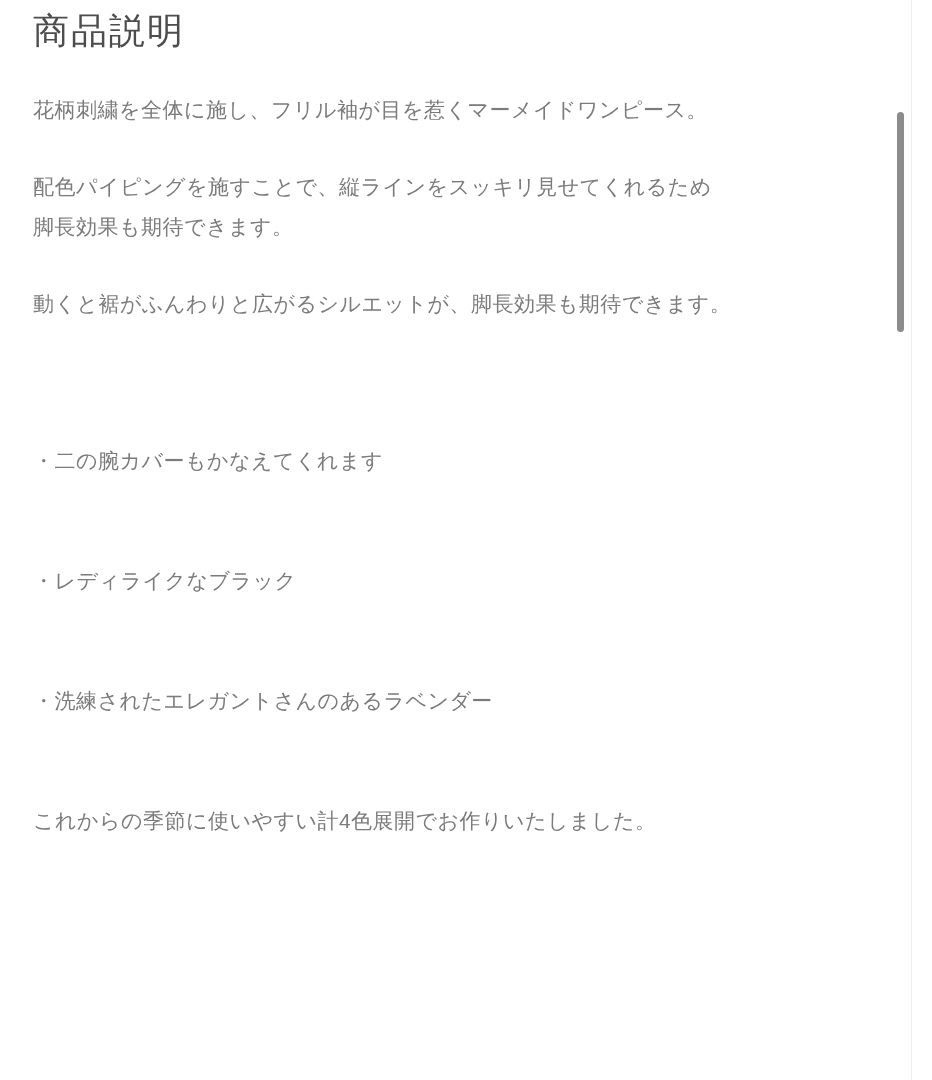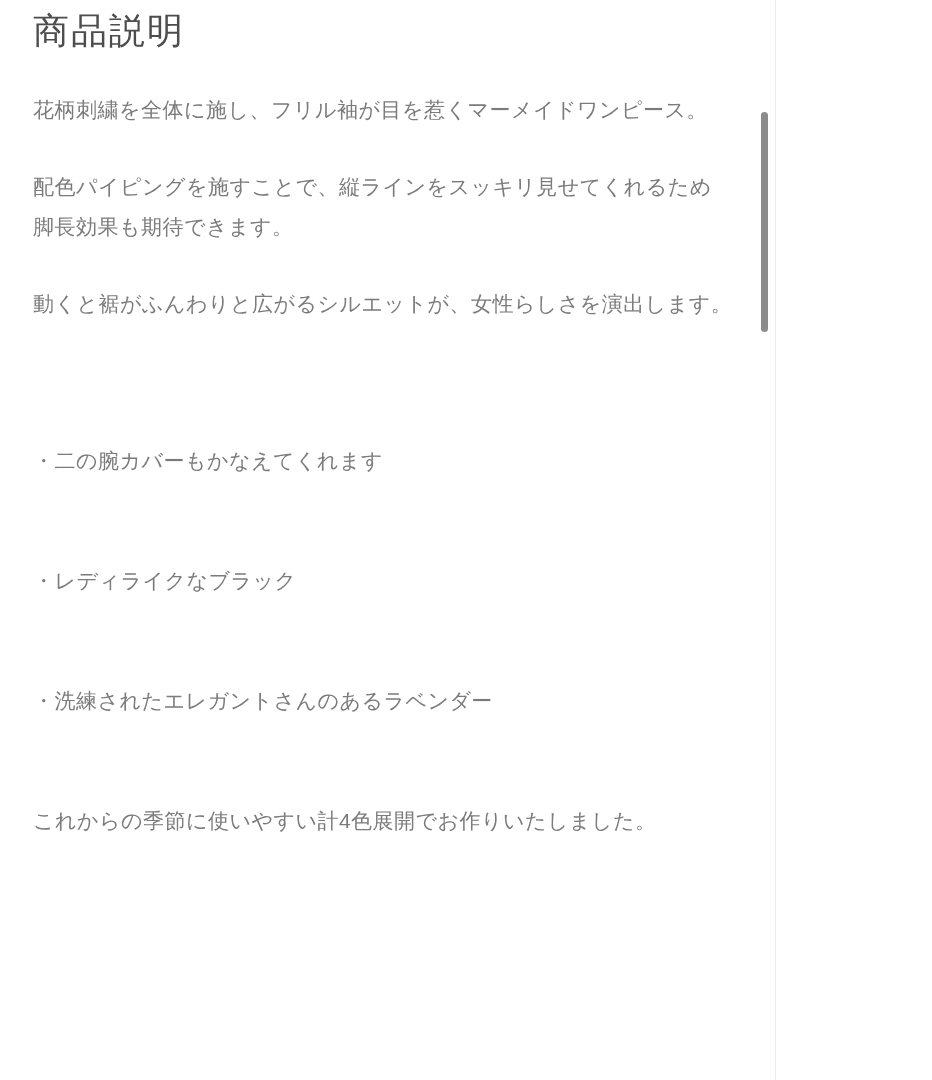--- a/index.html
+++ b/index.html
@@ -9,21 +9,21 @@
     background: #ffffff;
   }
   body {
     width: 932px;
     height: 1080px;
     overflow: hidden;
     font-family: "Liberation Sans", "DejaVu Sans", sans-serif;
   }
   .page {
     position: relative;
-    width: 776px;
+    width: 912px;
     height: 1080px;
     box-sizing: border-box;
     padding: 9px 0 0 33px;
     background: #ffffff;
     border-right: 1px solid #ececec;
     overflow: hidden;
   }
   .title {
     margin: 0;
     font-weight: 400;
@@ -72,21 +72,21 @@
   <h1 class="title">商品説明</h1>
 
   <div class="description">
 
     <p class="para">花柄刺繍を全体に施し、フリル袖が目を惹くマーメイドワンピース。</p>
 
 
     <p class="para">配色パイピングを施すことで、縦ラインをスッキリ見せてくれるため
 脚長効果も期待できます。</p>
 
-    <p class="para">動くと裾がふんわりと広がるシルエットが、女性らしさを演出します。</p>
+    <p class="para">動くと裾がふんわりと広がるシルエットが、脚長効果も期待できます。</p>
 
     <div class="para color-list">
       <span class="line">・二の腕カバーもかなえてくれます</span>
       <span class="line">・レディライクなブラック</span>
       <span class="line">・洗練されたエレガントさんのあるラベンダー</span>
       <span class="line">これからの季節に使いやすい計4色展開でお作りいたしました。</span>
     </div>
 
   </div>
 

